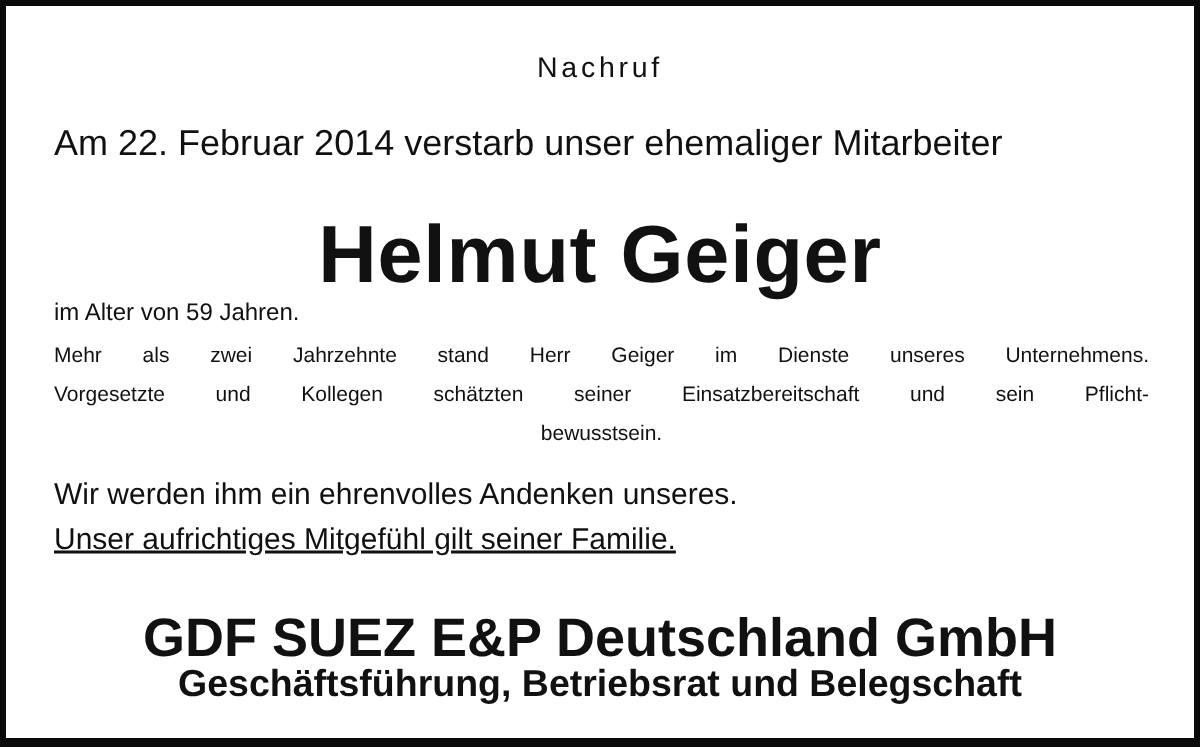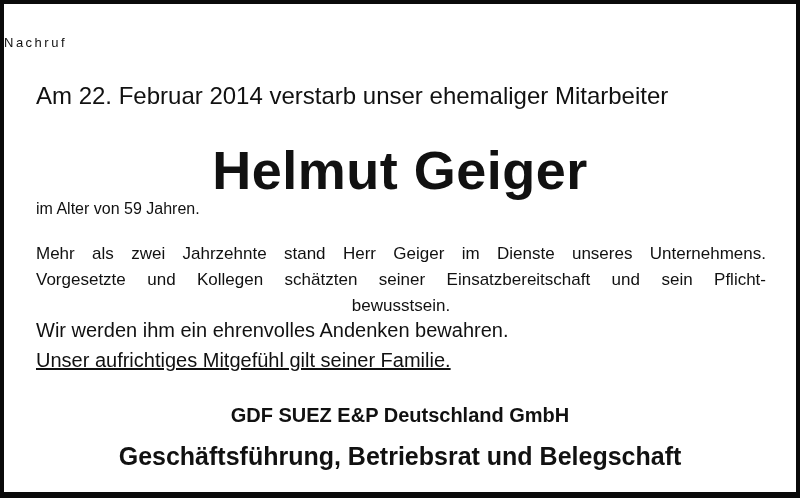--- a/index.html
+++ b/index.html
@@ -17,21 +17,22 @@
     border-bottom-width: 6px;
     font-family: "Liberation Sans", "DejaVu Sans", sans-serif;
     color: #111111;
     overflow: hidden;
   }
   .abs { position: absolute; }
   .kicker {
     top: 31px;
     left: 0;
     width: 100%;
-    font-size: 13px;
+    text-align: center;
+    font-size: 19px;
     letter-spacing: 2.5px;
   }
   .intro {
     top: 78px;
     left: 32px;
     font-size: 24px;
   }
   .name {
     top: 135px;
     left: 0;
@@ -41,24 +42,24 @@
     font-weight: bold;
     line-height: 1.15;
     letter-spacing: 0.5px;
   }
   .age {
     top: 196px;
     left: 32px;
     font-size: 16px;
   }
   .para {
-    top: 237px;
+    top: 219px;
     left: 32px;
     width: 730px;
-    font-size: 17px;
+    font-size: 14px;
     line-height: 26px;
   }
   .para .line-just {
     text-align: justify;
     text-align-last: justify;
   }
   .para .line-left {
     text-align: center;
   }
   .remembrance {
@@ -70,21 +71,21 @@
     top: 345px;
     left: 32px;
     font-size: 20px;
     text-decoration: underline;
   }
   .company {
     top: 400px;
     left: 0;
     width: 100%;
     text-align: center;
-    font-size: 20px;
+    font-size: 36px;
     font-weight: bold;
   }
   .signatories {
     top: 438px;
     left: 0;
     width: 100%;
     text-align: center;
     font-size: 25px;
     font-weight: bold;
   }
@@ -101,21 +102,21 @@
   <div class="abs name">Helmut Geiger</div>
 
   <div class="abs age">im Alter von 59 Jahren.</div>
 
   <div class="abs para">
     <div class="line-just">Mehr als zwei Jahrzehnte stand Herr Geiger im Dienste unseres Unternehmens.</div>
     <div class="line-just">Vorgesetzte und Kollegen schätzten seiner Einsatzbereitschaft und sein Pflicht-</div>
     <div class="line-left">bewusstsein.</div>
   </div>
 
-  <div class="abs remembrance">Wir werden ihm ein ehrenvolles Andenken bewahren.</div>
+  <div class="abs remembrance">Wir werden ihm ein ehrenvolles Andenken unseres.</div>
 
   <div class="abs condolence">Unser aufrichtiges Mitgefühl gilt seiner Familie.</div>
 
   <div class="abs company">GDF SUEZ E&amp;P Deutschland GmbH</div>
 
   <div class="abs signatories">Geschäftsführung, Betriebsrat und Belegschaft</div>
 
 </div>
 
 </body></html>

